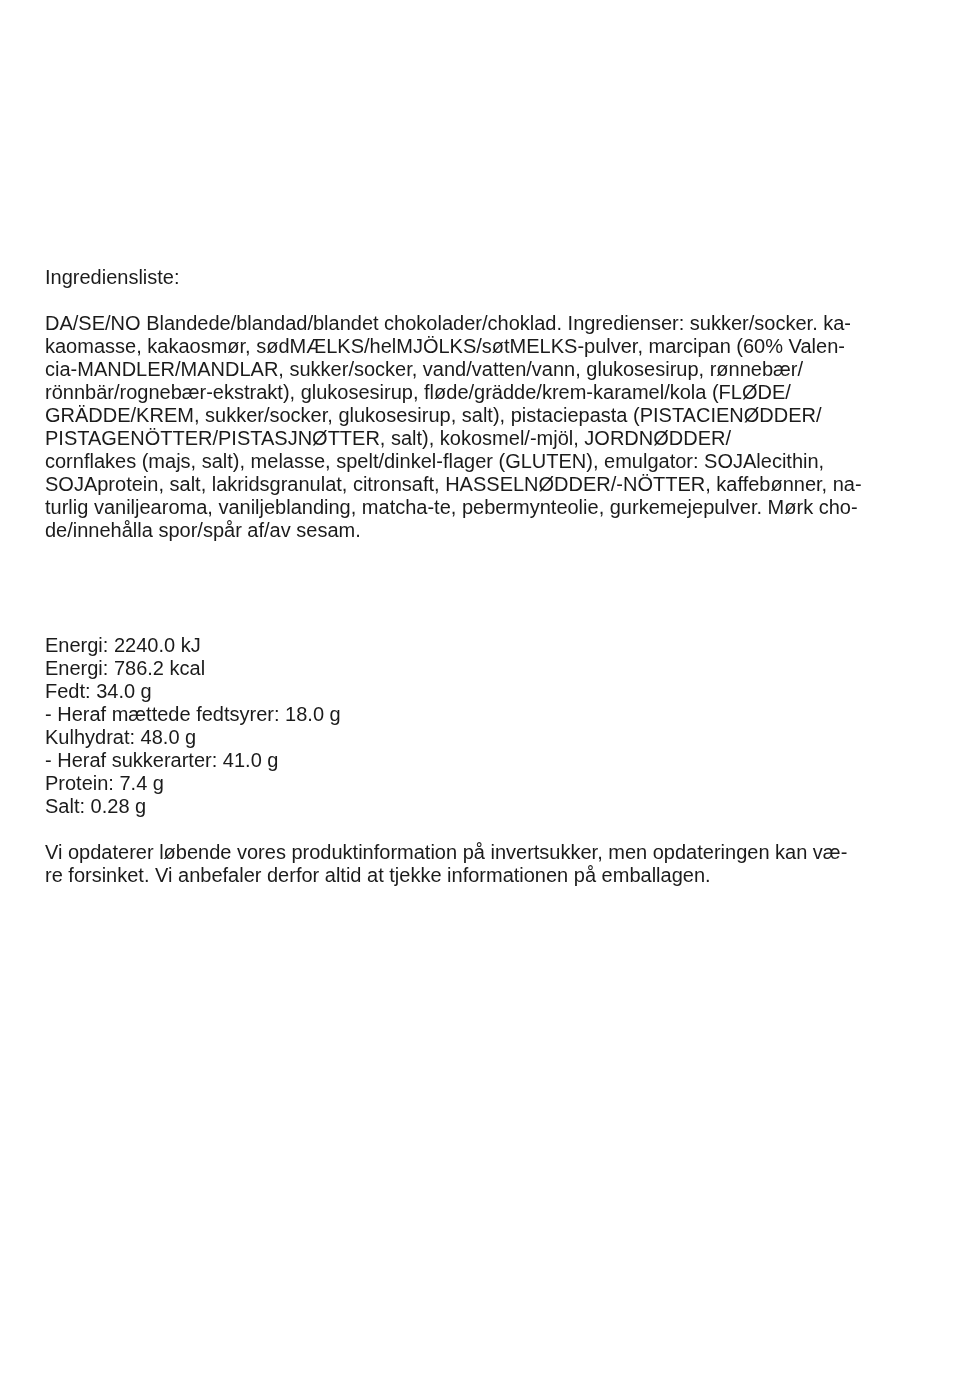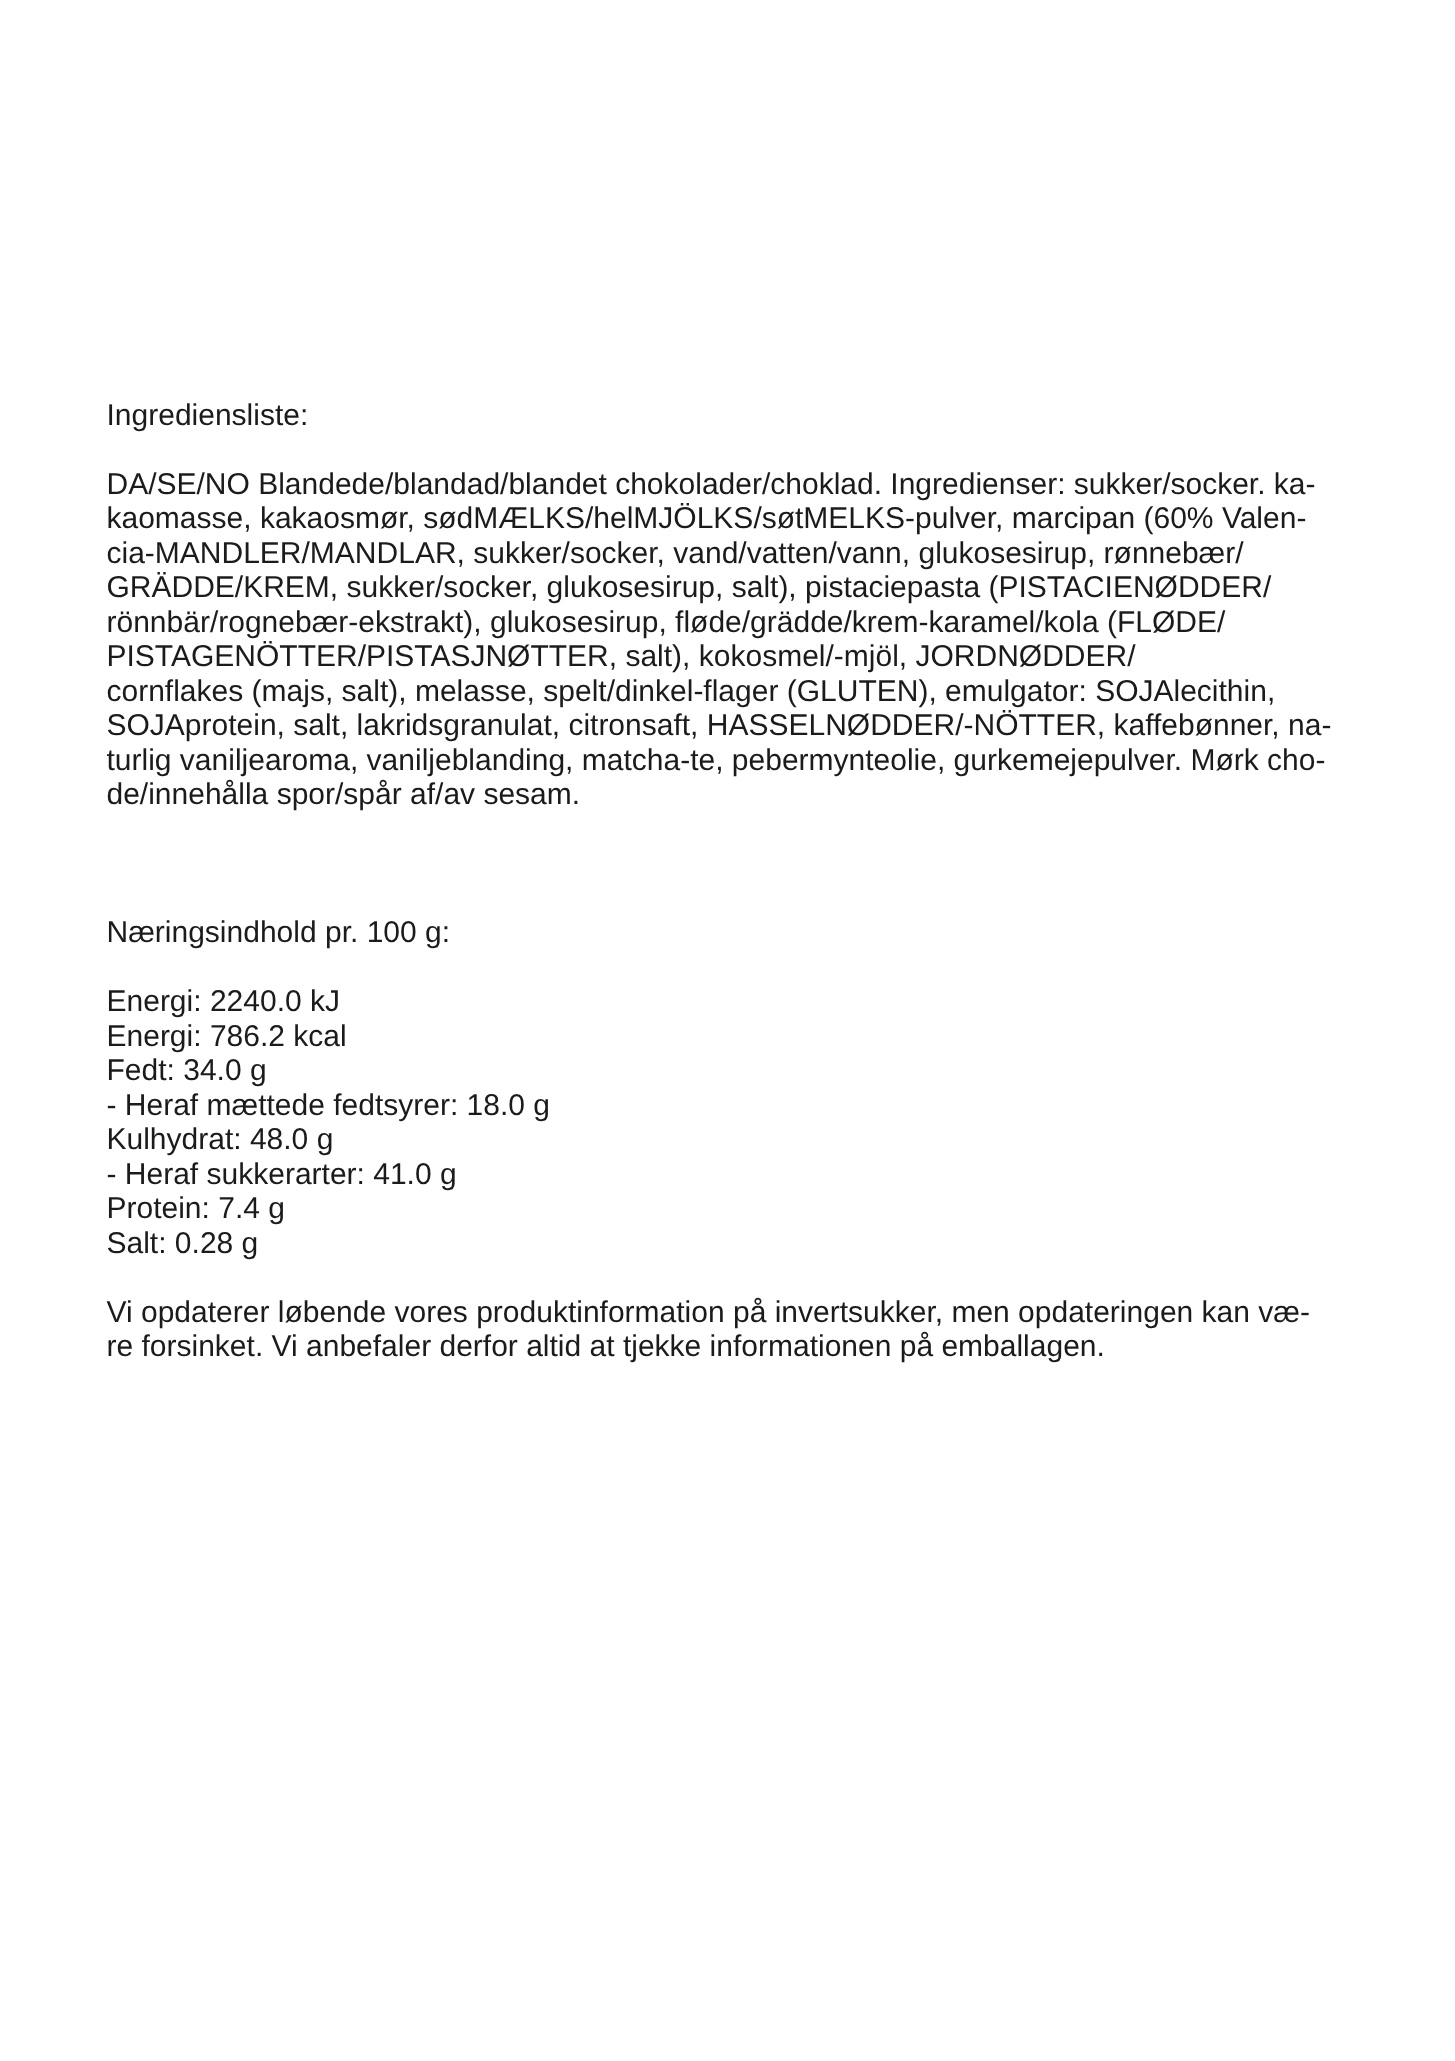--- a/index.html
+++ b/index.html
@@ -12,21 +12,21 @@
     width: 970px;
     height: 1374px;
     background: #ffffff;
     overflow: hidden;
     font-family: "Liberation Sans", sans-serif;
     color: #1b1b1b;
   }
   .content {
     position: absolute;
     top: 266px;
-    left: 71px;
+    left: 45px;
     right: 30px;
     font-size: 20px;
     line-height: 23px;
     white-space: nowrap;
   }
   .text-line {
     height: 23px;
   }
   .gap-1 { height: 23px; }
   .gap-3 { height: 69px; }
@@ -41,32 +41,31 @@
   <div class="content">
 
     <div class="heading-line">Ingrediensliste:</div>
 
     <div class="gap-1"></div>
 
     <div>
         <div class="text-line">DA/SE/NO Blandede/blandad/blandet chokolader/choklad. Ingredienser: sukker/socker. ka-</div>
         <div class="text-line">kaomasse, kakaosmør, sødMÆLKS/helMJÖLKS/søtMELKS-pulver, marcipan (60% Valen-</div>
         <div class="text-line">cia-MANDLER/MANDLAR, sukker/socker, vand/vatten/vann, glukosesirup, rønnebær/</div>
+        <div class="text-line">rönnbär/rognebær-ekstrakt), glukosesirup, fløde/grädde/krem-karamel/kola (FLØDE/</div>
         <div class="text-line">GRÄDDE/KREM, sukker/socker, glukosesirup, salt), pistaciepasta (PISTACIENØDDER/</div>
-        <div class="text-line">rönnbär/rognebær-ekstrakt), glukosesirup, fløde/grädde/krem-karamel/kola (FLØDE/</div>
         <div class="text-line">PISTAGENÖTTER/PISTASJNØTTER, salt), kokosmel/-mjöl, JORDNØDDER/</div>
         <div class="text-line">cornflakes (majs, salt), melasse, spelt/dinkel-flager (GLUTEN), emulgator: SOJAlecithin,</div>
         <div class="text-line">SOJAprotein, salt, lakridsgranulat, citronsaft, HASSELNØDDER/-NÖTTER, kaffebønner, na-</div>
         <div class="text-line">turlig vaniljearoma, vaniljeblanding, matcha-te, pebermynteolie, gurkemejepulver. Mørk cho-</div>
         <div class="text-line">de/innehålla spor/spår af/av sesam.</div>
       </div>
 
     <div class="gap-3"></div>
 
-    <div class="heading-line">Næringsindhold pr. 100 g:</div>
 
     <div class="gap-1"></div>
 
     <div>
         <div class="text-line">Energi: 2240.0 kJ</div>
         <div class="text-line">Energi: 786.2 kcal</div>
         <div class="text-line">Fedt: 34.0 g</div>
         <div class="text-line">- Heraf mættede fedtsyrer: 18.0 g</div>
         <div class="text-line">Kulhydrat: 48.0 g</div>
         <div class="text-line">- Heraf sukkerarter: 41.0 g</div>

